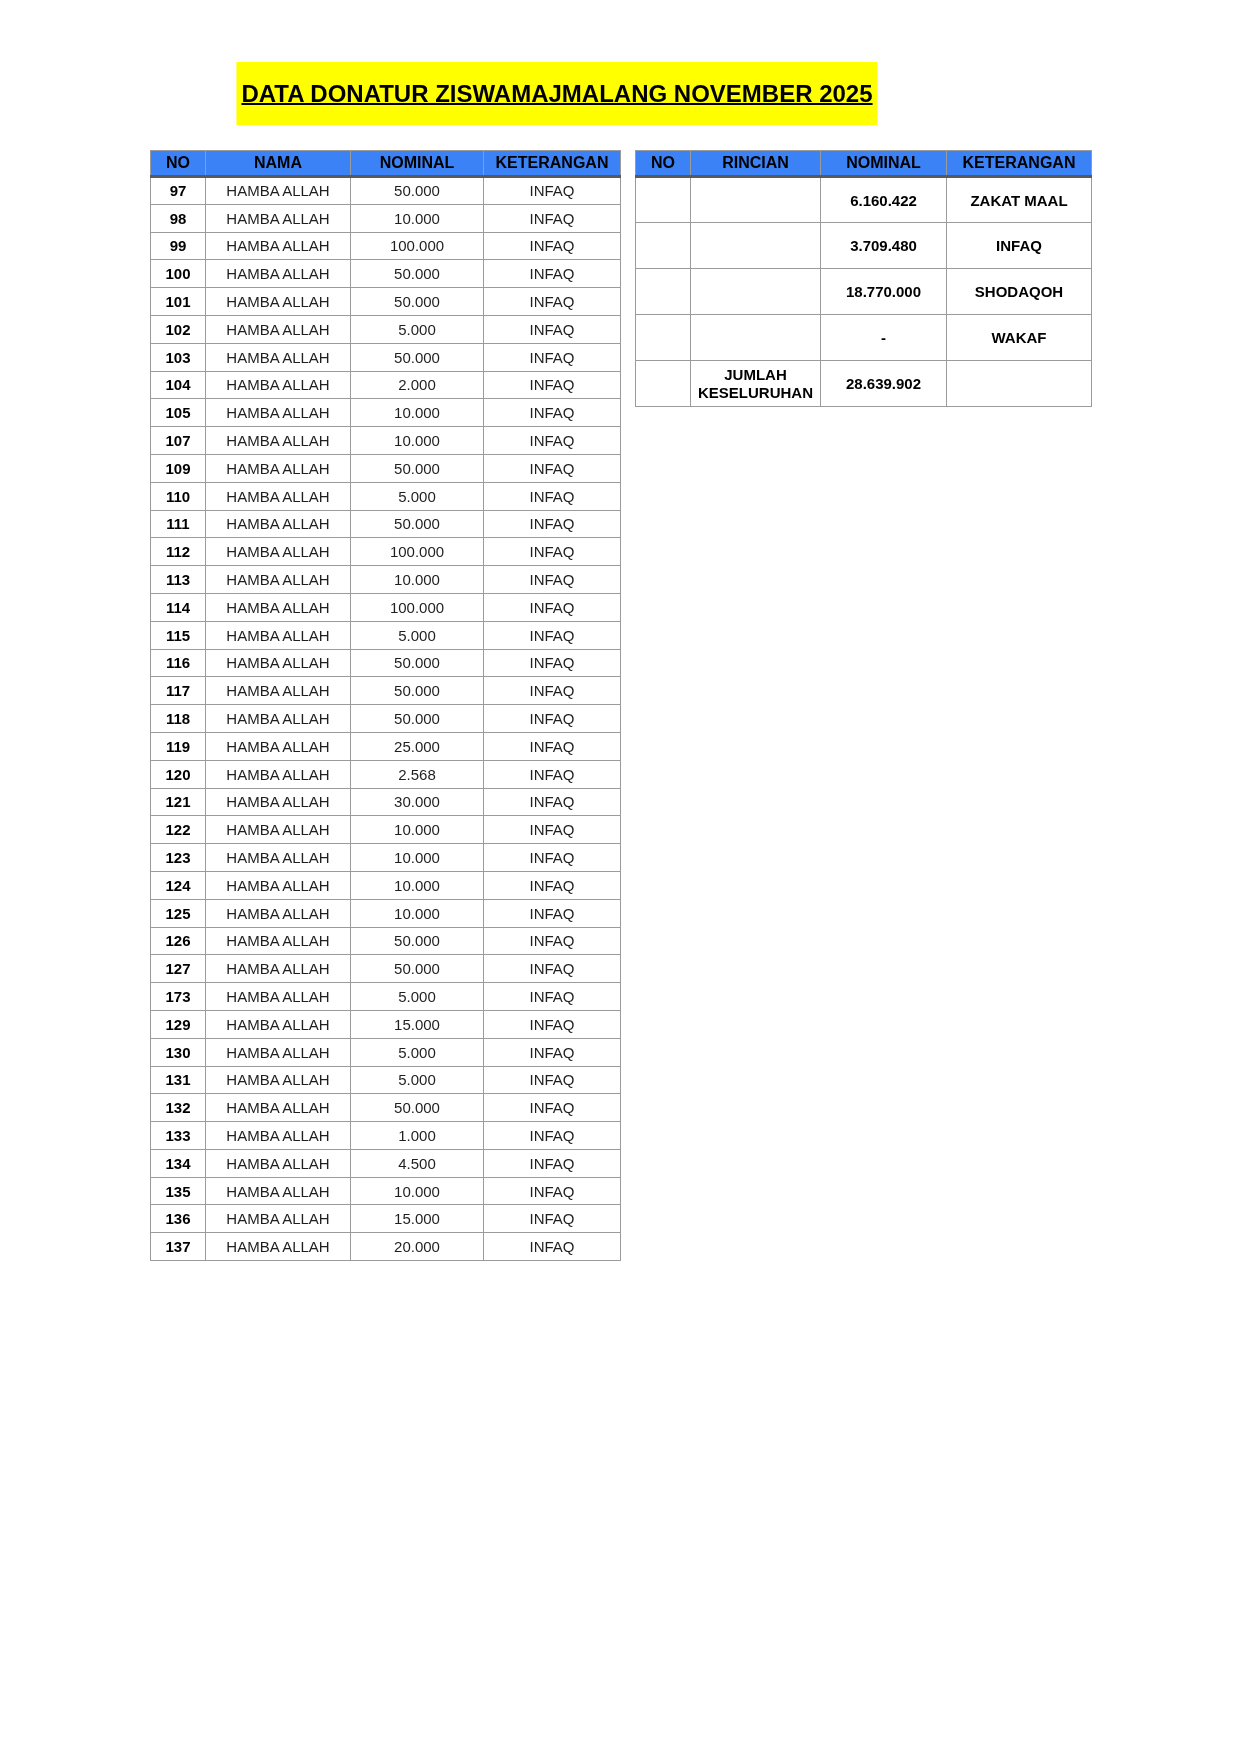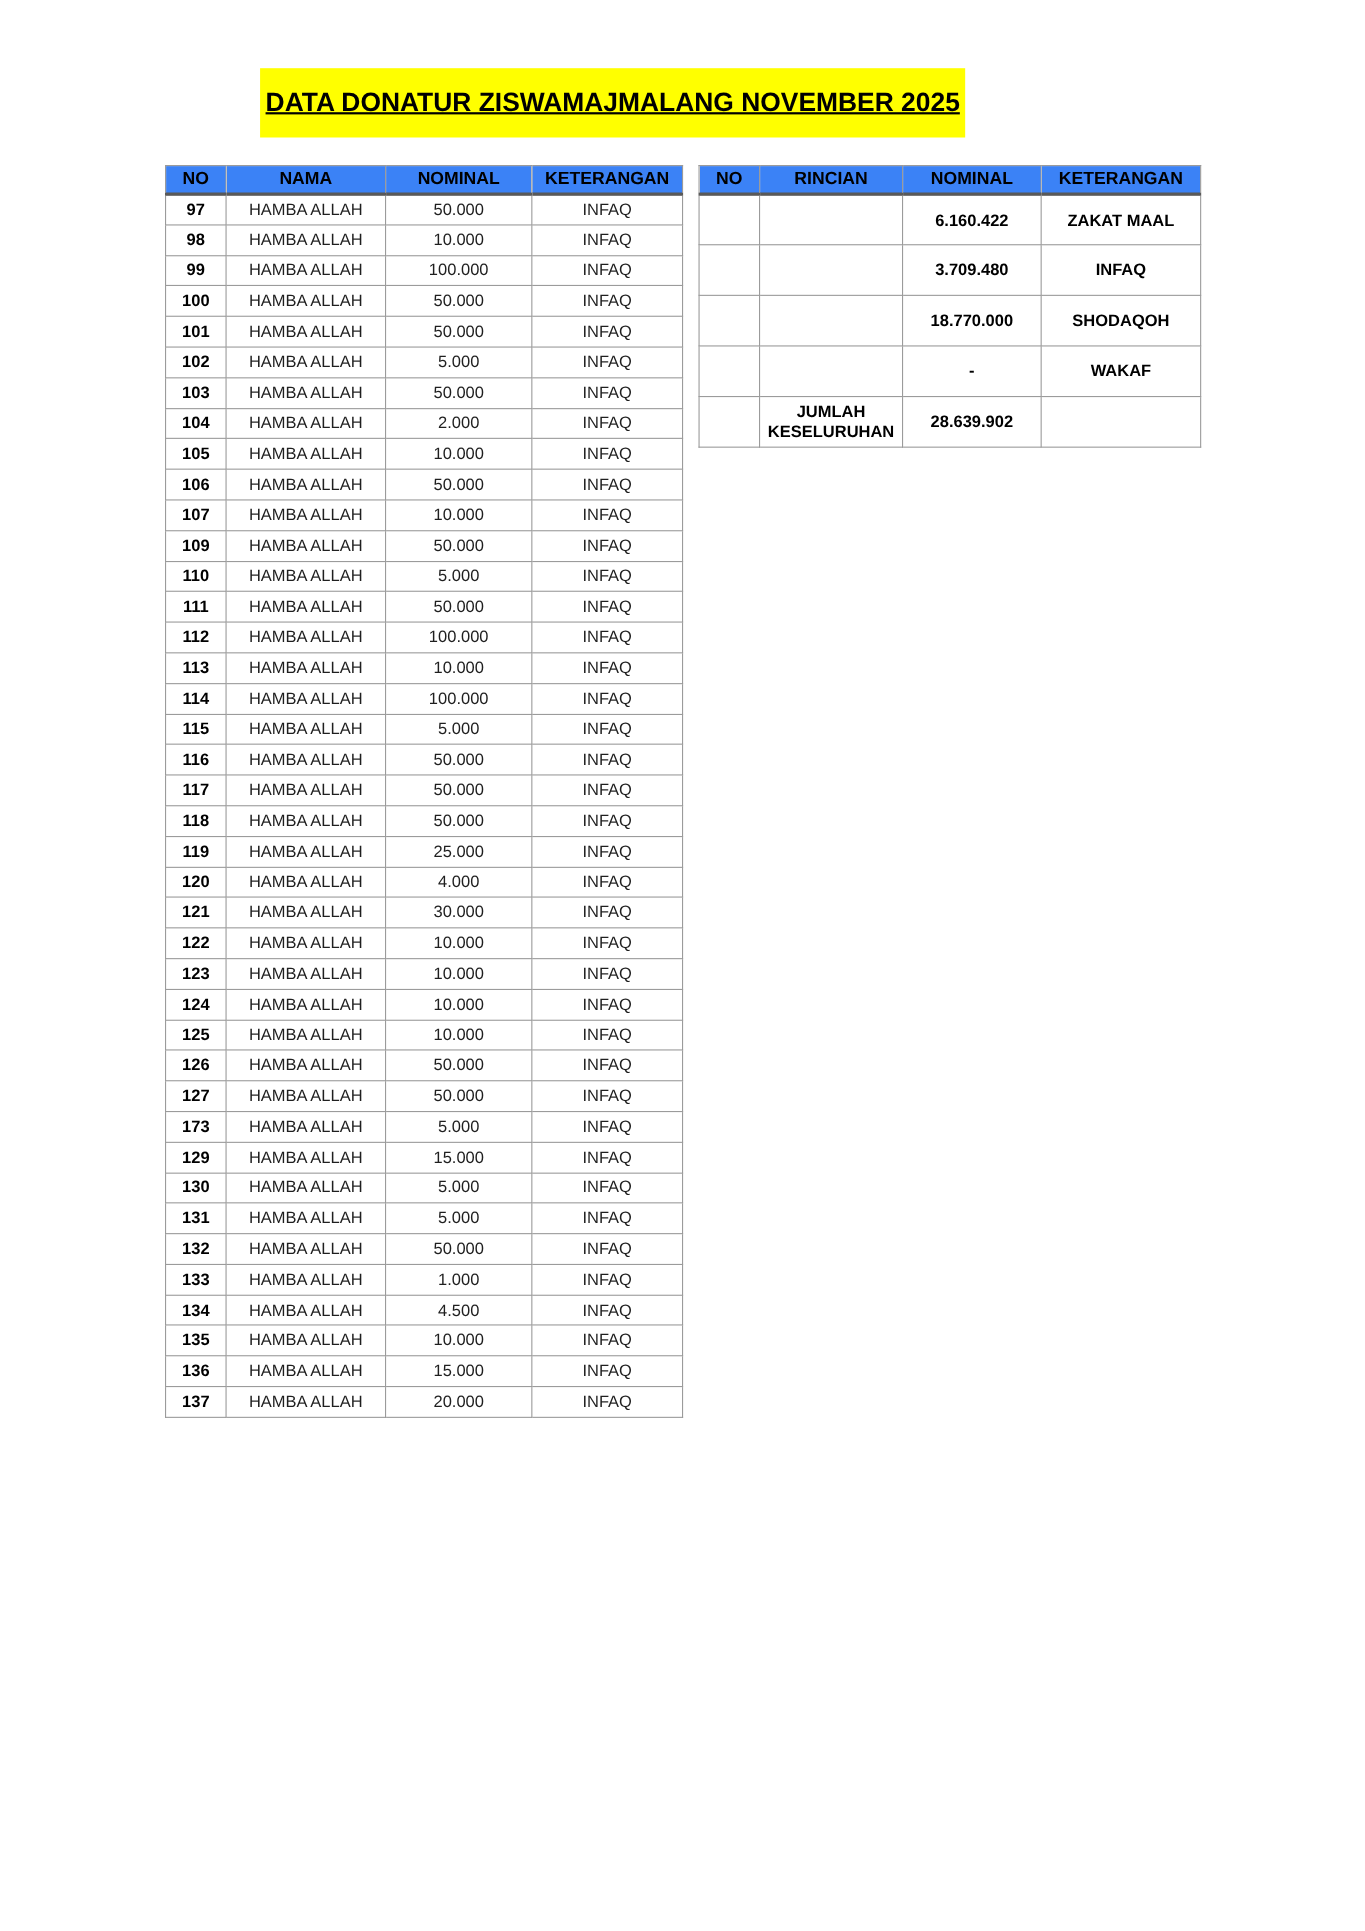--- a/index.html
+++ b/index.html
@@ -126,26 +126,20 @@
     <td>2.000</td>
     <td>INFAQ</td>
   </tr>
       <tr>
     <td class="no-cell">105</td>
     <td>HAMBA ALLAH</td>
     <td>10.000</td>
     <td>INFAQ</td>
   </tr>
       <tr>
-    <td class="no-cell">106</td>
-    <td>HAMBA ALLAH</td>
-    <td>50.000</td>
-    <td>INFAQ</td>
-  </tr>
-      <tr>
     <td class="no-cell">107</td>
     <td>HAMBA ALLAH</td>
     <td>10.000</td>
     <td>INFAQ</td>
   </tr>
       <tr>
     <td class="no-cell">109</td>
     <td>HAMBA ALLAH</td>
     <td>50.000</td>
     <td>INFAQ</td>
@@ -206,21 +200,21 @@
   </tr>
       <tr>
     <td class="no-cell">119</td>
     <td>HAMBA ALLAH</td>
     <td>25.000</td>
     <td>INFAQ</td>
   </tr>
       <tr>
     <td class="no-cell">120</td>
     <td>HAMBA ALLAH</td>
-    <td>4.000</td>
+    <td>2.568</td>
     <td>INFAQ</td>
   </tr>
       <tr>
     <td class="no-cell">121</td>
     <td>HAMBA ALLAH</td>
     <td>30.000</td>
     <td>INFAQ</td>
   </tr>
       <tr>
     <td class="no-cell">122</td>

